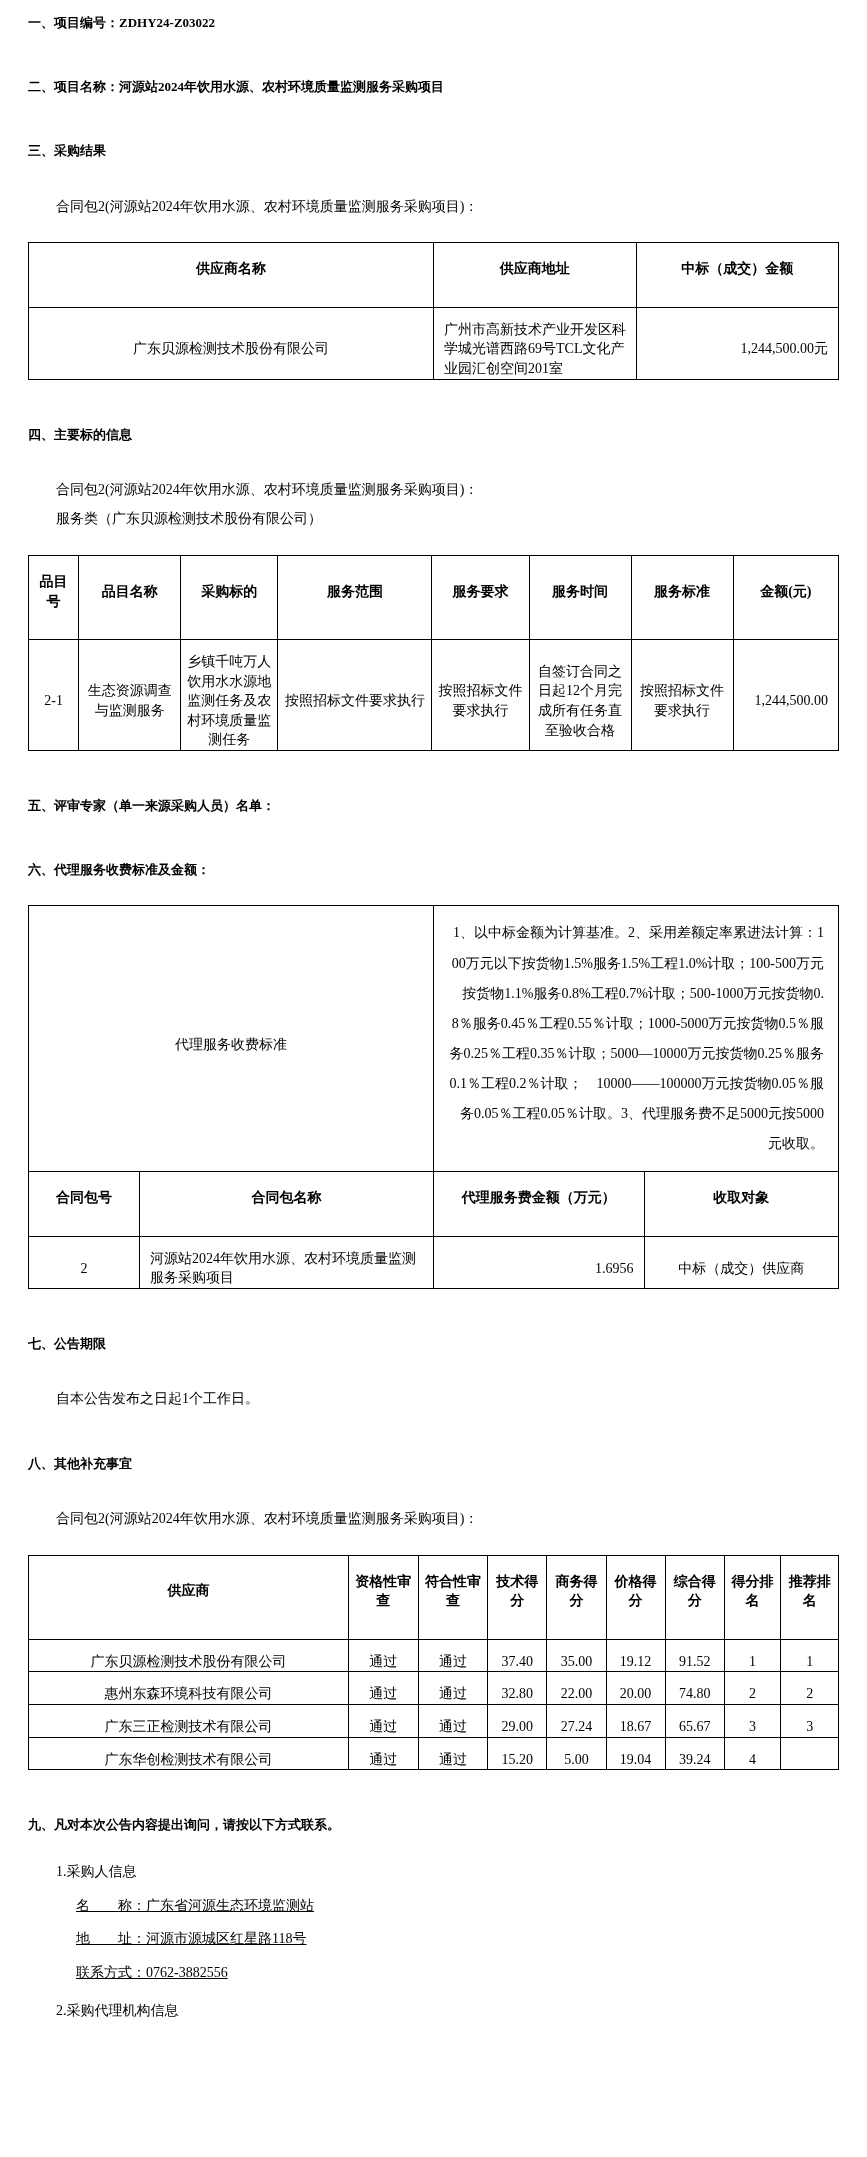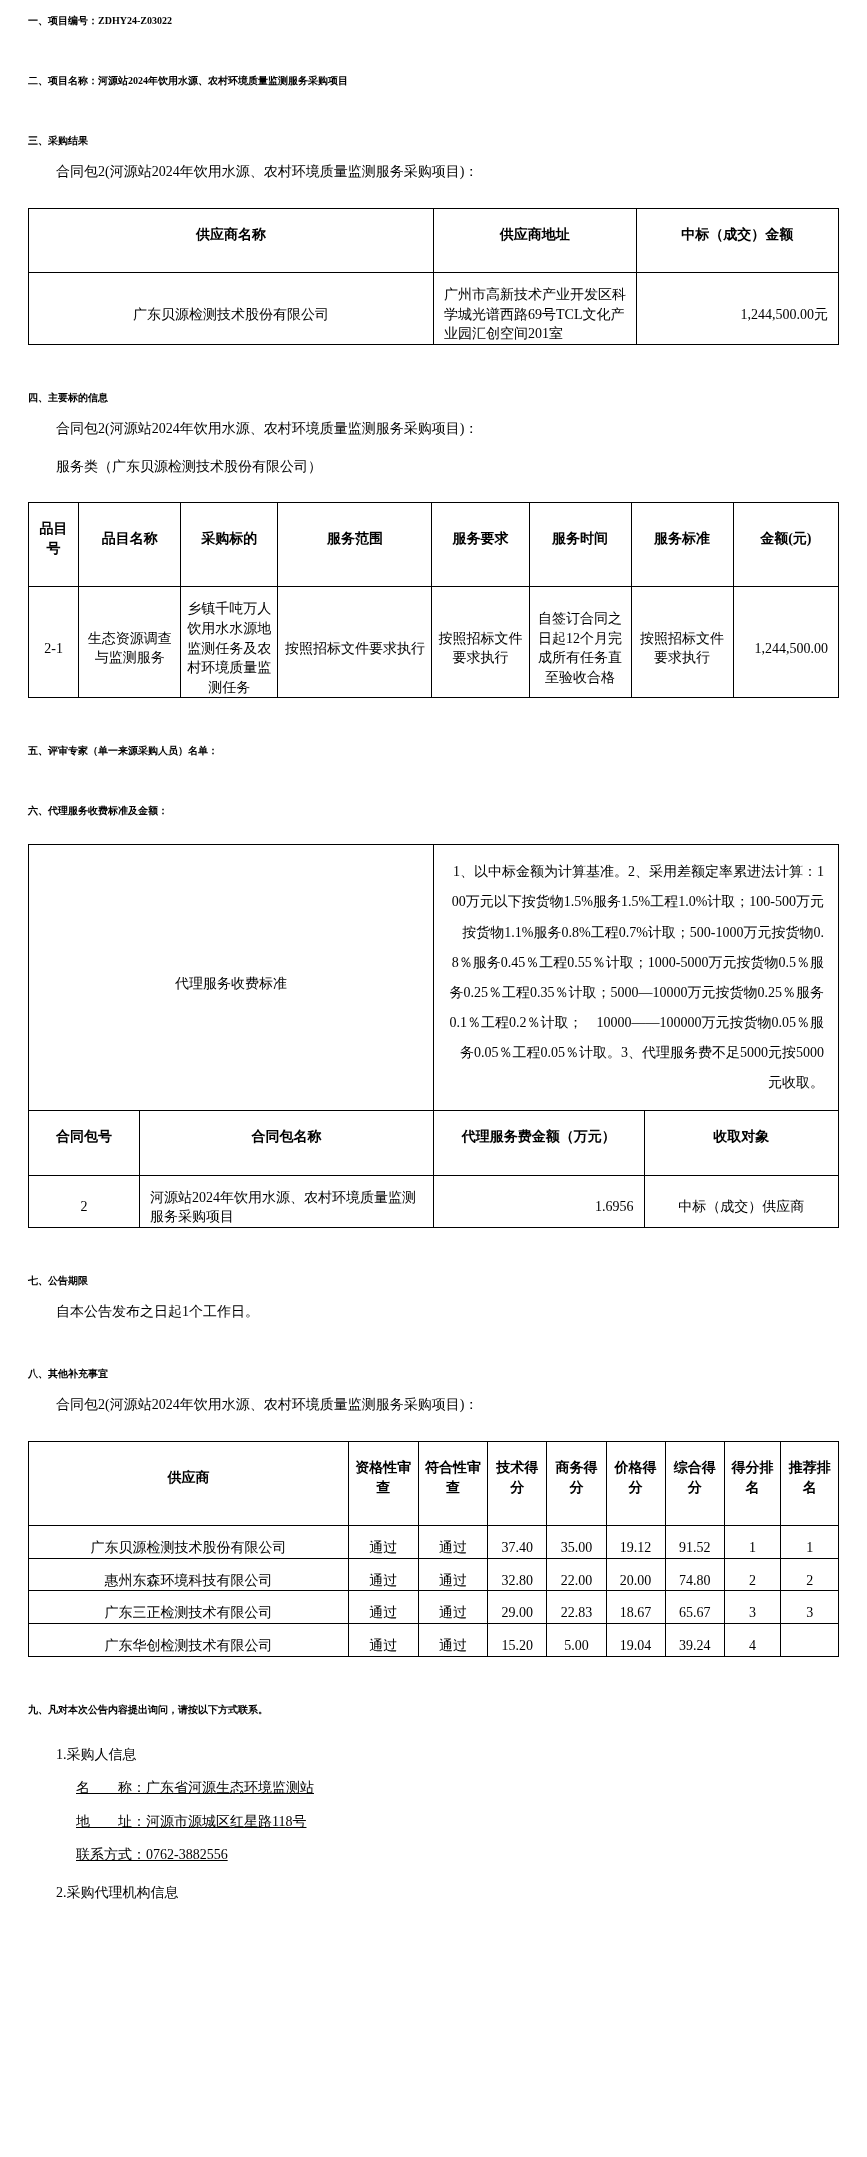--- a/index.html
+++ b/index.html
@@ -8,26 +8,26 @@
     width: 867px;
     min-height: 2157px;
     font-family: "Liberation Serif", "DejaVu Serif", serif;
     color: #000000;
     font-size: 14px;
     padding: 12px 28px 24px 28px;
     line-height: 1.4;
   }
   .heading {
     font-weight: bold;
-    font-size: 10px;
+    font-size: 13px;
     margin-top: 46px;
   }
   .heading.first { margin-top: 2px; }
   .sub-line {
-    margin-top: 14px;
+    margin-top: 36px;
     padding-left: 28px;
   }
   table {
     width: 100%;
     border-collapse: collapse;
     margin-top: 26px;
     table-layout: fixed;
   }
   th, td {
     border: 1px solid #000000;
@@ -89,21 +89,21 @@
       <tr>
         <td>广东贝源检测技术股份有限公司</td>
         <td class="cell-left">广州市高新技术产业开发区科学城光谱西路69号TCL文化产业园汇创空间201室</td>
         <td class="cell-right">1,244,500.00元</td>
       </tr>
     </tbody>
   </table>
 
   <div class="heading">四、主要标的信息</div>
   <div class="sub-line">合同包2(河源站2024年饮用水源、农村环境质量监测服务采购项目)：</div>
-  <div class="sub-line" style="margin-top:18px">服务类（广东贝源检测技术股份有限公司）</div>
+  <div class="sub-line" style="margin-top:10px">服务类（广东贝源检测技术股份有限公司）</div>
 
   <table>
     <colgroup>
       <col class="t2-c0">
         <col class="t2-c1">
         <col class="t2-c2">
         <col class="t2-c3">
       <col class="t2-c4">
         <col class="t2-c5">
         <col class="t2-c6">
@@ -229,21 +229,21 @@
         <td>20.00</td>
         <td>74.80</td>
         <td>2</td>
         <td>2</td>
       </tr>
       <tr>
         <td>广东三正检测技术有限公司</td>
         <td>通过</td>
         <td>通过</td>
         <td>29.00</td>
-        <td>22.83</td>
+        <td>27.24</td>
         <td>18.67</td>
         <td>65.67</td>
         <td>3</td>
         <td>3</td>
       </tr>
       <tr>
         <td>广东华创检测技术有限公司</td>
         <td>通过</td>
         <td>通过</td>
         <td>15.20</td>

